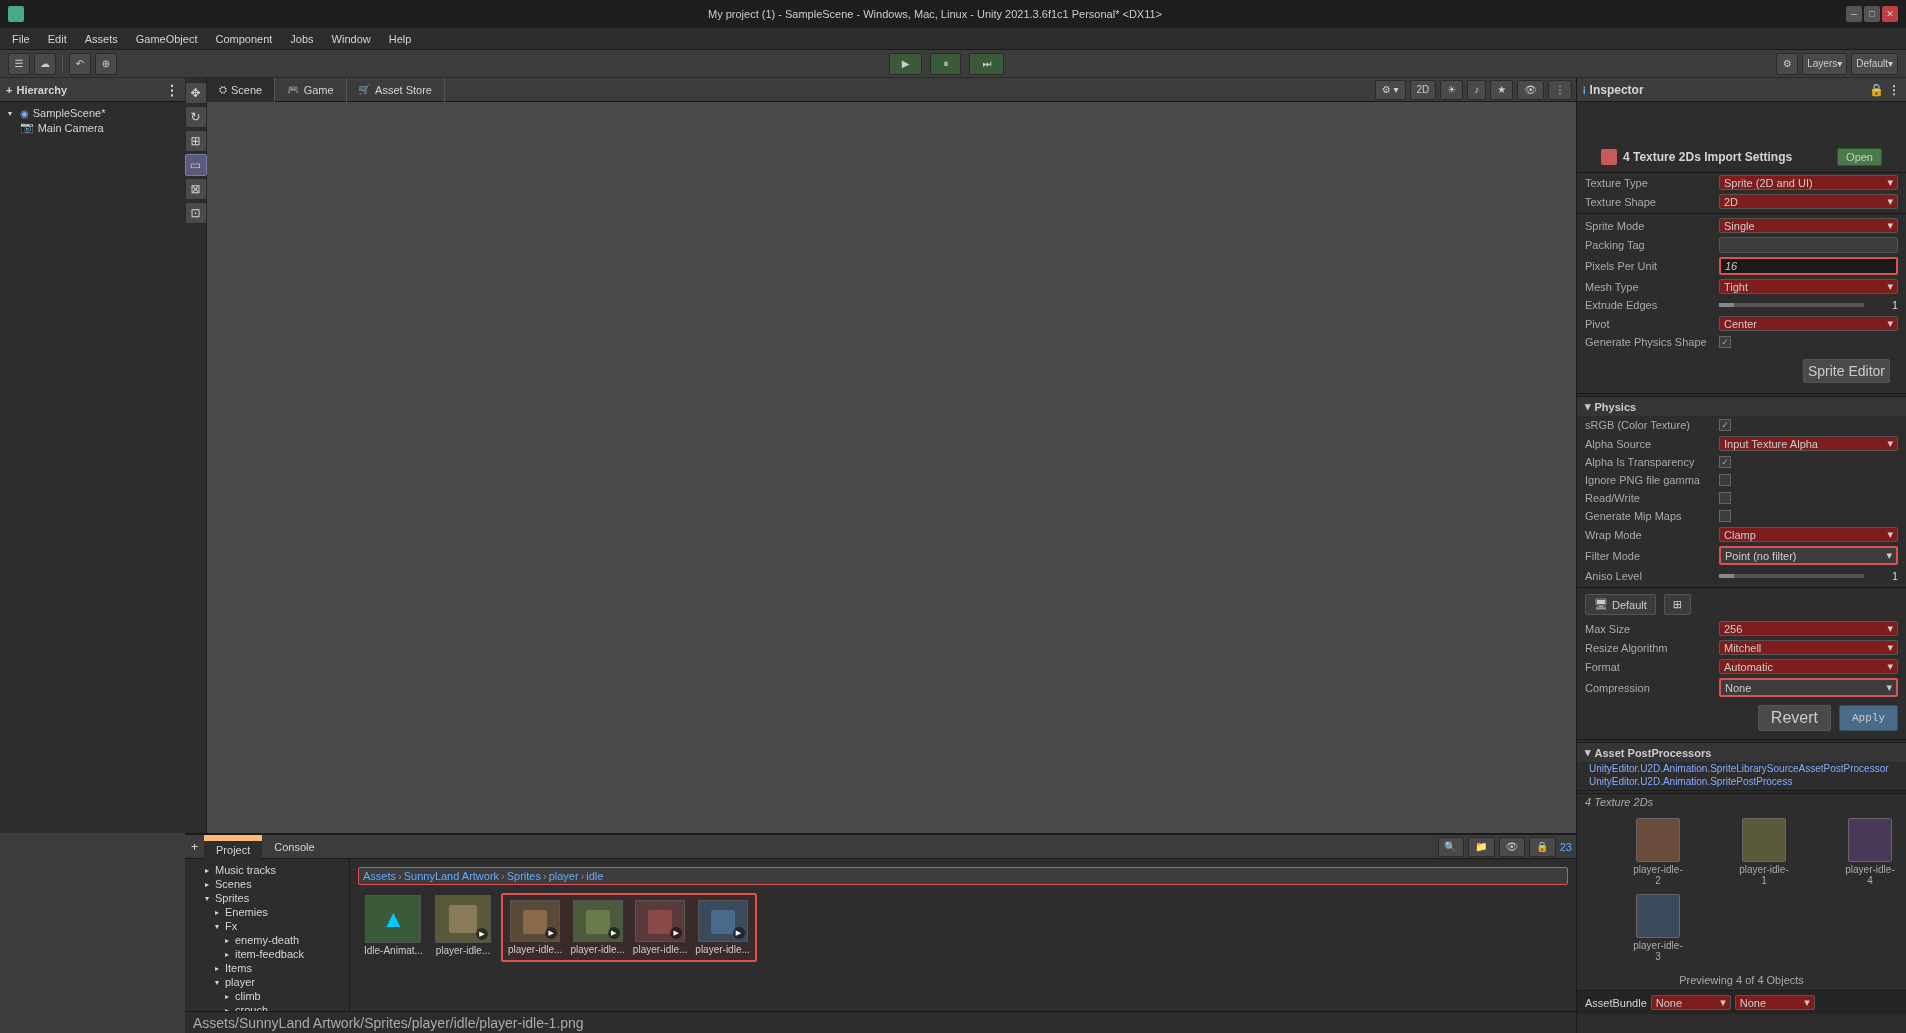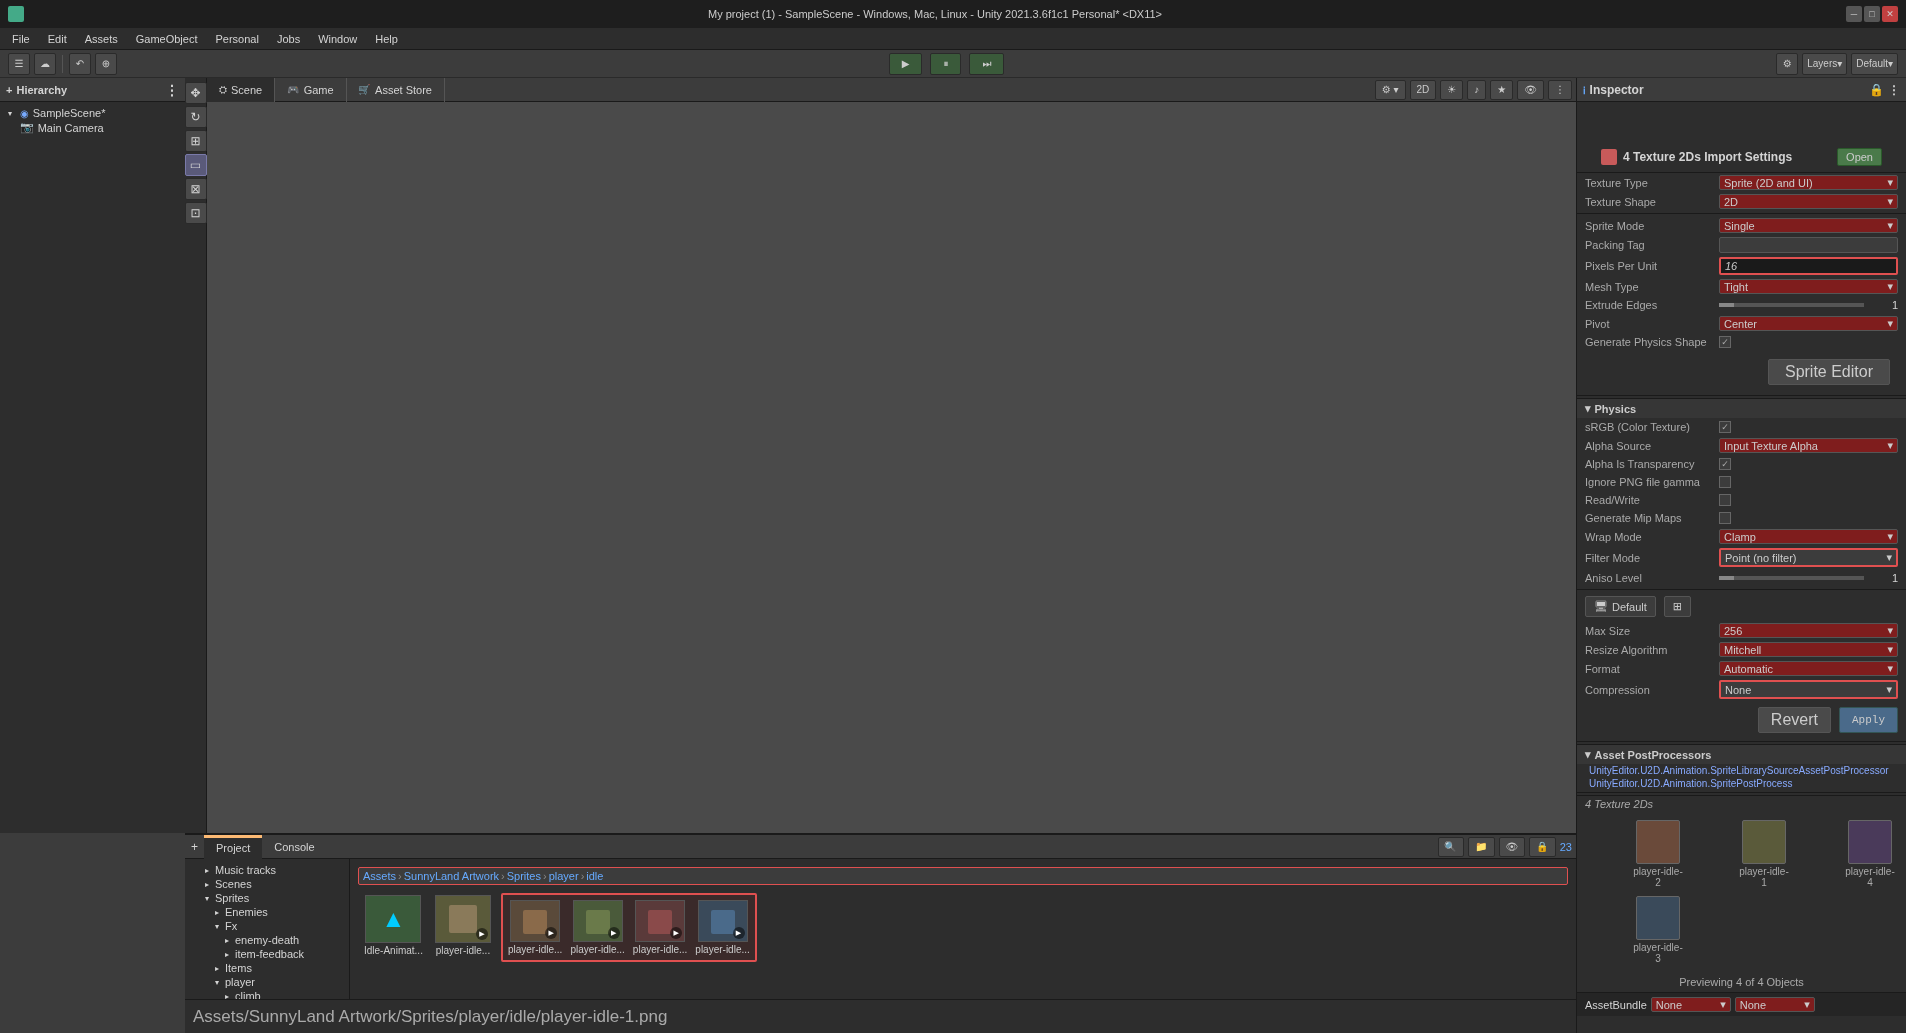--- a/index.html
+++ b/index.html
@@ -267,24 +267,24 @@
     .slider-fill {
       height: 100%;
       background: #888;
     }
     .slider-val { width: 30px; text-align: right; font-size: 11px; }
     .sprite-editor-btn {
       margin: 4px 8px;
       background: #4a4a4a;
       border: 1px solid #555;
       color: #ccc;
-      padding: 3px 16px;
-      border-radius: 2px;
-      cursor: pointer;
-      font-size: 16px;
+      padding: 3px 4px;
+      border-radius: 2px;
+      cursor: pointer;
+      font-size: 14px;
       float: right;
     }
     .divider { height: 1px; background: #1a1a1a; margin: 2px 0; }
     .platform-row {
       display: flex;
       align-items: center;
       gap: 8px;
       padding: 4px 8px;
     }
     .platform-btn {
@@ -332,21 +332,21 @@
       border-bottom: 1px solid #1a1a1a;
     }
     .bottom-tab {
       padding: 2px 12px;
       font-size: 11px;
       cursor: pointer;
       height: 24px;
       display: flex;
       align-items: center;
     }
-    .bottom-tab.active { background: #2d2d2d; border-top: 3px solid #fdba74; }
+    .bottom-tab.active { background: #2d2d2d; border-top: 6px solid #fdba74; }
     .project-panel {
       display: flex;
       flex: 1;
       overflow: hidden;
     }
     .project-tree {
       width: 165px;
       background: #2d2d2d;
       overflow-y: auto;
       border-right: 1px solid #1a1a1a;
@@ -428,27 +428,27 @@
       height: 12px;
       background: rgba(0,0,0,0.5);
       border-radius: 50%;
       display: flex;
       align-items: center;
       justify-content: center;
       font-size: 7px;
       color: white;
     }
     .bottom-status {
-      height: 34px;
+      height: 22px;
       background: #2d2d2d;
       border-top: 1px solid #1a1a1a;
       display: flex;
       align-items: center;
       padding: 0 8px;
-      font-size: 17px;
+      font-size: 14px;
       color: #aaa;
     }
     .hierarchy-panel {
       width: 185px;
       background: #2d2d2d;
       display: flex;
       flex-direction: column;
     }
     .hier-content {
       padding: 4px 0;
@@ -553,21 +553,21 @@
     <div class="win-btn">□</div>
     <div class="win-btn" style="background:#c04040;">✕</div>
   </div>
 </div>
 
 <div class="menu-bar">
   <span class="menu-item">File</span>
   <span class="menu-item">Edit</span>
   <span class="menu-item">Assets</span>
   <span class="menu-item">GameObject</span>
-  <span class="menu-item">Personal</span>
+  <span class="menu-item">Component</span>
   <span class="menu-item">Jobs</span>
   <span class="menu-item">Window</span>
   <span class="menu-item">Help</span>
 </div>
 
 <div class="toolbar">
   <div class="toolbar-btn">☰</div>
   <div class="toolbar-btn">☁</div>
   <div class="toolbar-sep"></div>
   <div class="toolbar-btn">↶</div>

